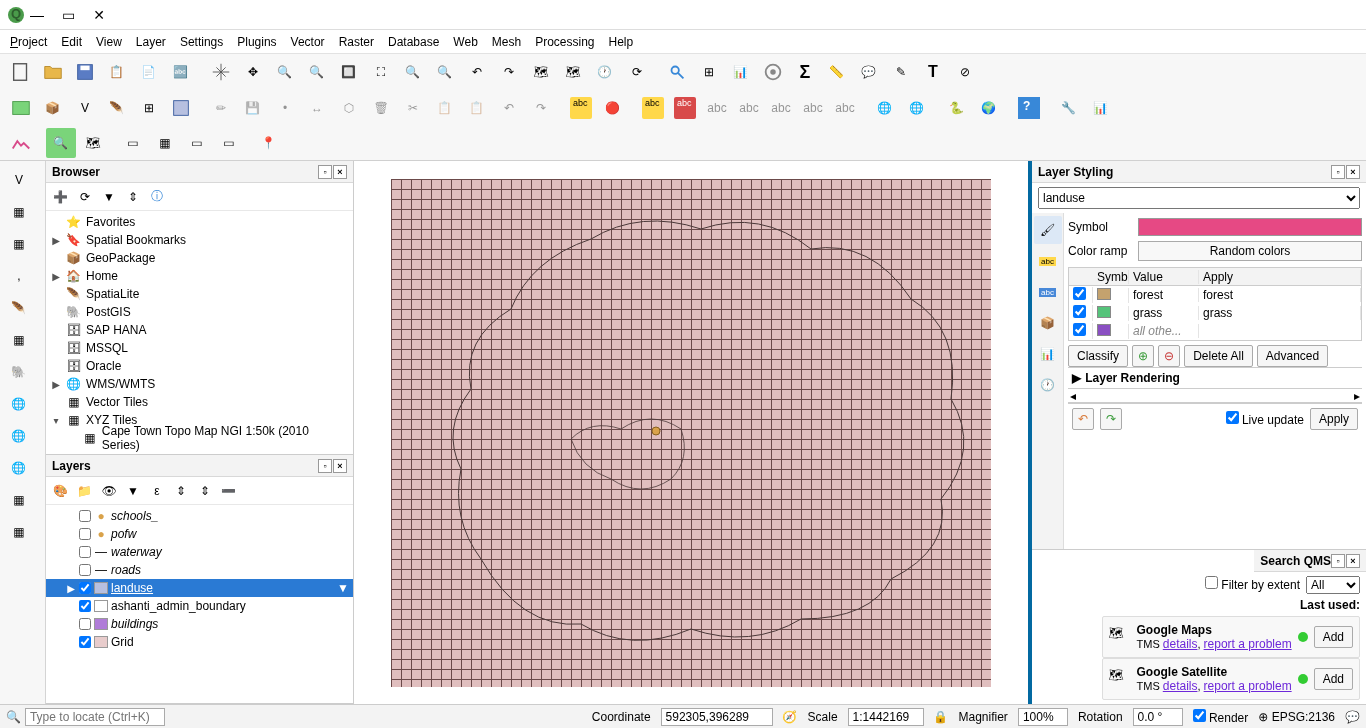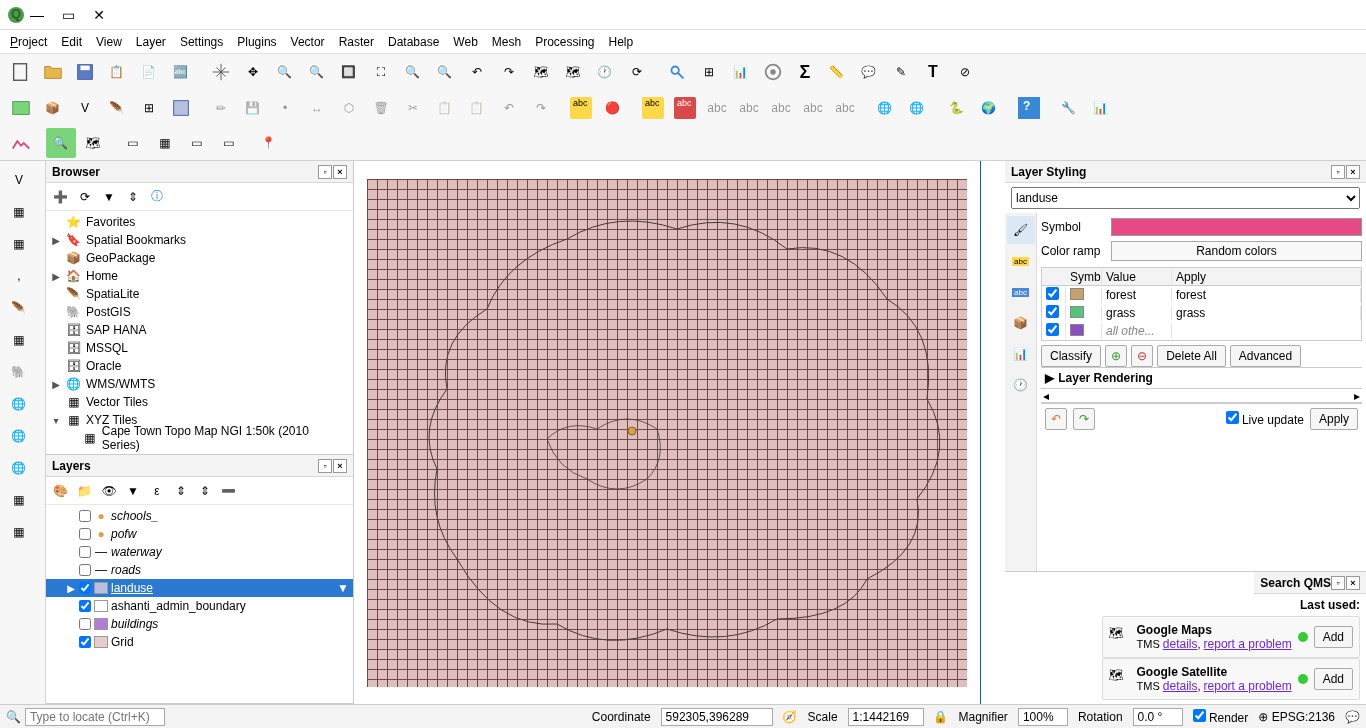--- a/index.html
+++ b/index.html
@@ -29,21 +29,21 @@
 .paneltool { height: 28px; display: flex; align-items: center; gap: 6px; padding: 0 6px; border-bottom: 1px solid #e8e8e8; }
 .paneltool .ico { width: 18px; height: 18px; display: flex; align-items: center; justify-content: center; cursor: pointer; }
 .tree { flex: 1; overflow-y: auto; padding: 2px 0; }
 .treeitem { display: flex; align-items: center; height: 18px; padding: 0 4px; gap: 4px; cursor: pointer; }
 .treeitem .exp { width: 12px; font-size: 10px; color: #555; text-align: center; }
 .treeitem .tic { width: 16px; height: 16px; display: flex; align-items: center; justify-content: center; }
 .treeitem.d1 { padding-left: 20px; }
 .canvas { flex: 1; background: #fff; position: relative; display: flex; align-items: center; justify-content: center; }
 .gridmap { width: 600px; height: 508px; background: #e0bebe; background-image: linear-gradient(#6b4a4a 1px, transparent 1px), linear-gradient(90deg, #6b4a4a 1px, transparent 1px); background-size: 10px 10px; position: relative; }
 .boundary { position: absolute; inset: 0; }
-.rightpanel { width: 386px; background: #fff; border-left: 1px solid #0369a1; display: flex; flex-direction: column; padding-left: 24px; }
+.rightpanel { width: 338px; background: #fff; border-left: 4px solid #0369a1; display: flex; flex-direction: column; }
 .layerstyling { flex: 1; display: flex; flex-direction: column; overflow: hidden; }
 .lsel { margin: 4px 6px; }
 .lsel select { width: 100%; height: 22px; }
 .lsbody { display: flex; flex: 1; overflow: hidden; }
 .lstabs { width: 32px; background: #f3f3f3; border-right: 1px solid #ddd; display: flex; flex-direction: column; gap: 3px; padding-top: 3px; }
 .lstabs .lt { width: 28px; height: 28px; margin: 0 auto; display: flex; align-items: center; justify-content: center; cursor: pointer; border-radius: 2px; }
 .lstabs .lt.act { background: #dce8f6; }
 .lscontent { flex: 1; display: flex; flex-direction: column; padding: 2px 4px; overflow: auto; }
 .row { display: flex; align-items: center; height: 24px; gap: 6px; }
 .row label { width: 64px; }
@@ -525,20 +525,24 @@
     </div>
 
     <div class="qms">
       <div class="panelhdr" style="margin:-4px -6px 0 -6px">
           <span>Search QMS</span>
           <div class="pbtns">
             <span>▫</span>
             <span>×</span>
           </div>
         </div>
+      <div class="qmsfilter">
+        <label><input type="checkbox" style=""> <span>Filter by extent</span></label>
+        <select style="width:54px"><option>All</option></select>
+      </div>
       <div style="font-weight:600">Last used:</div>
       <div id="qmslist">
           <div class="qmscard">
             <div class="qmsic">🗺</div>
             <div>
               <div style="font-weight:600">Google Maps</div>
               <div style="font-size:11px">TMS <a href="#">details</a>, <a href="#">report a problem</a></div>
             </div>
             <div class="dot"></div>
             <button class="btn">Add</button>

